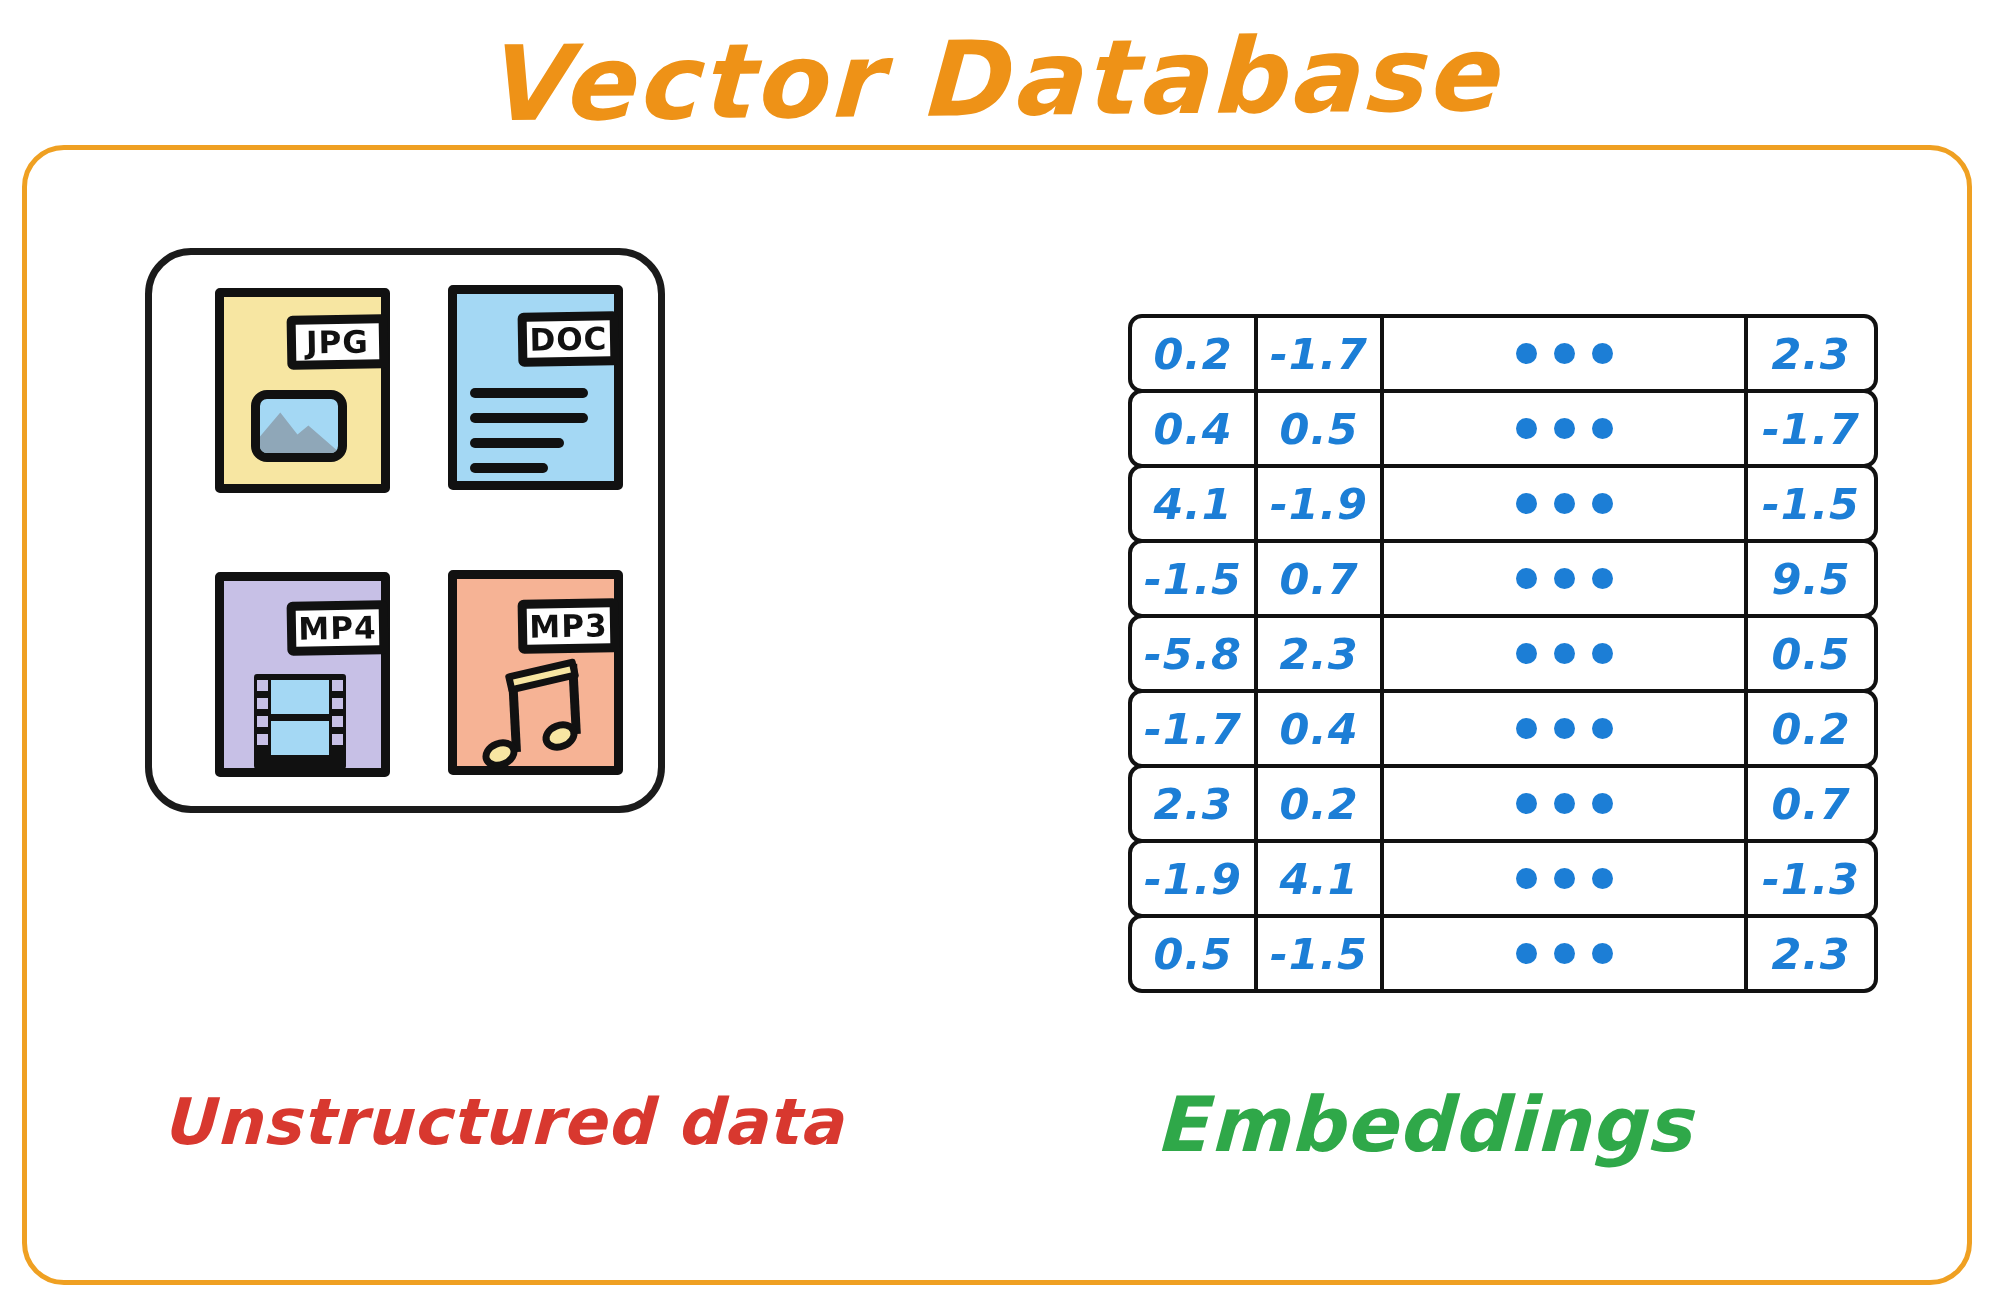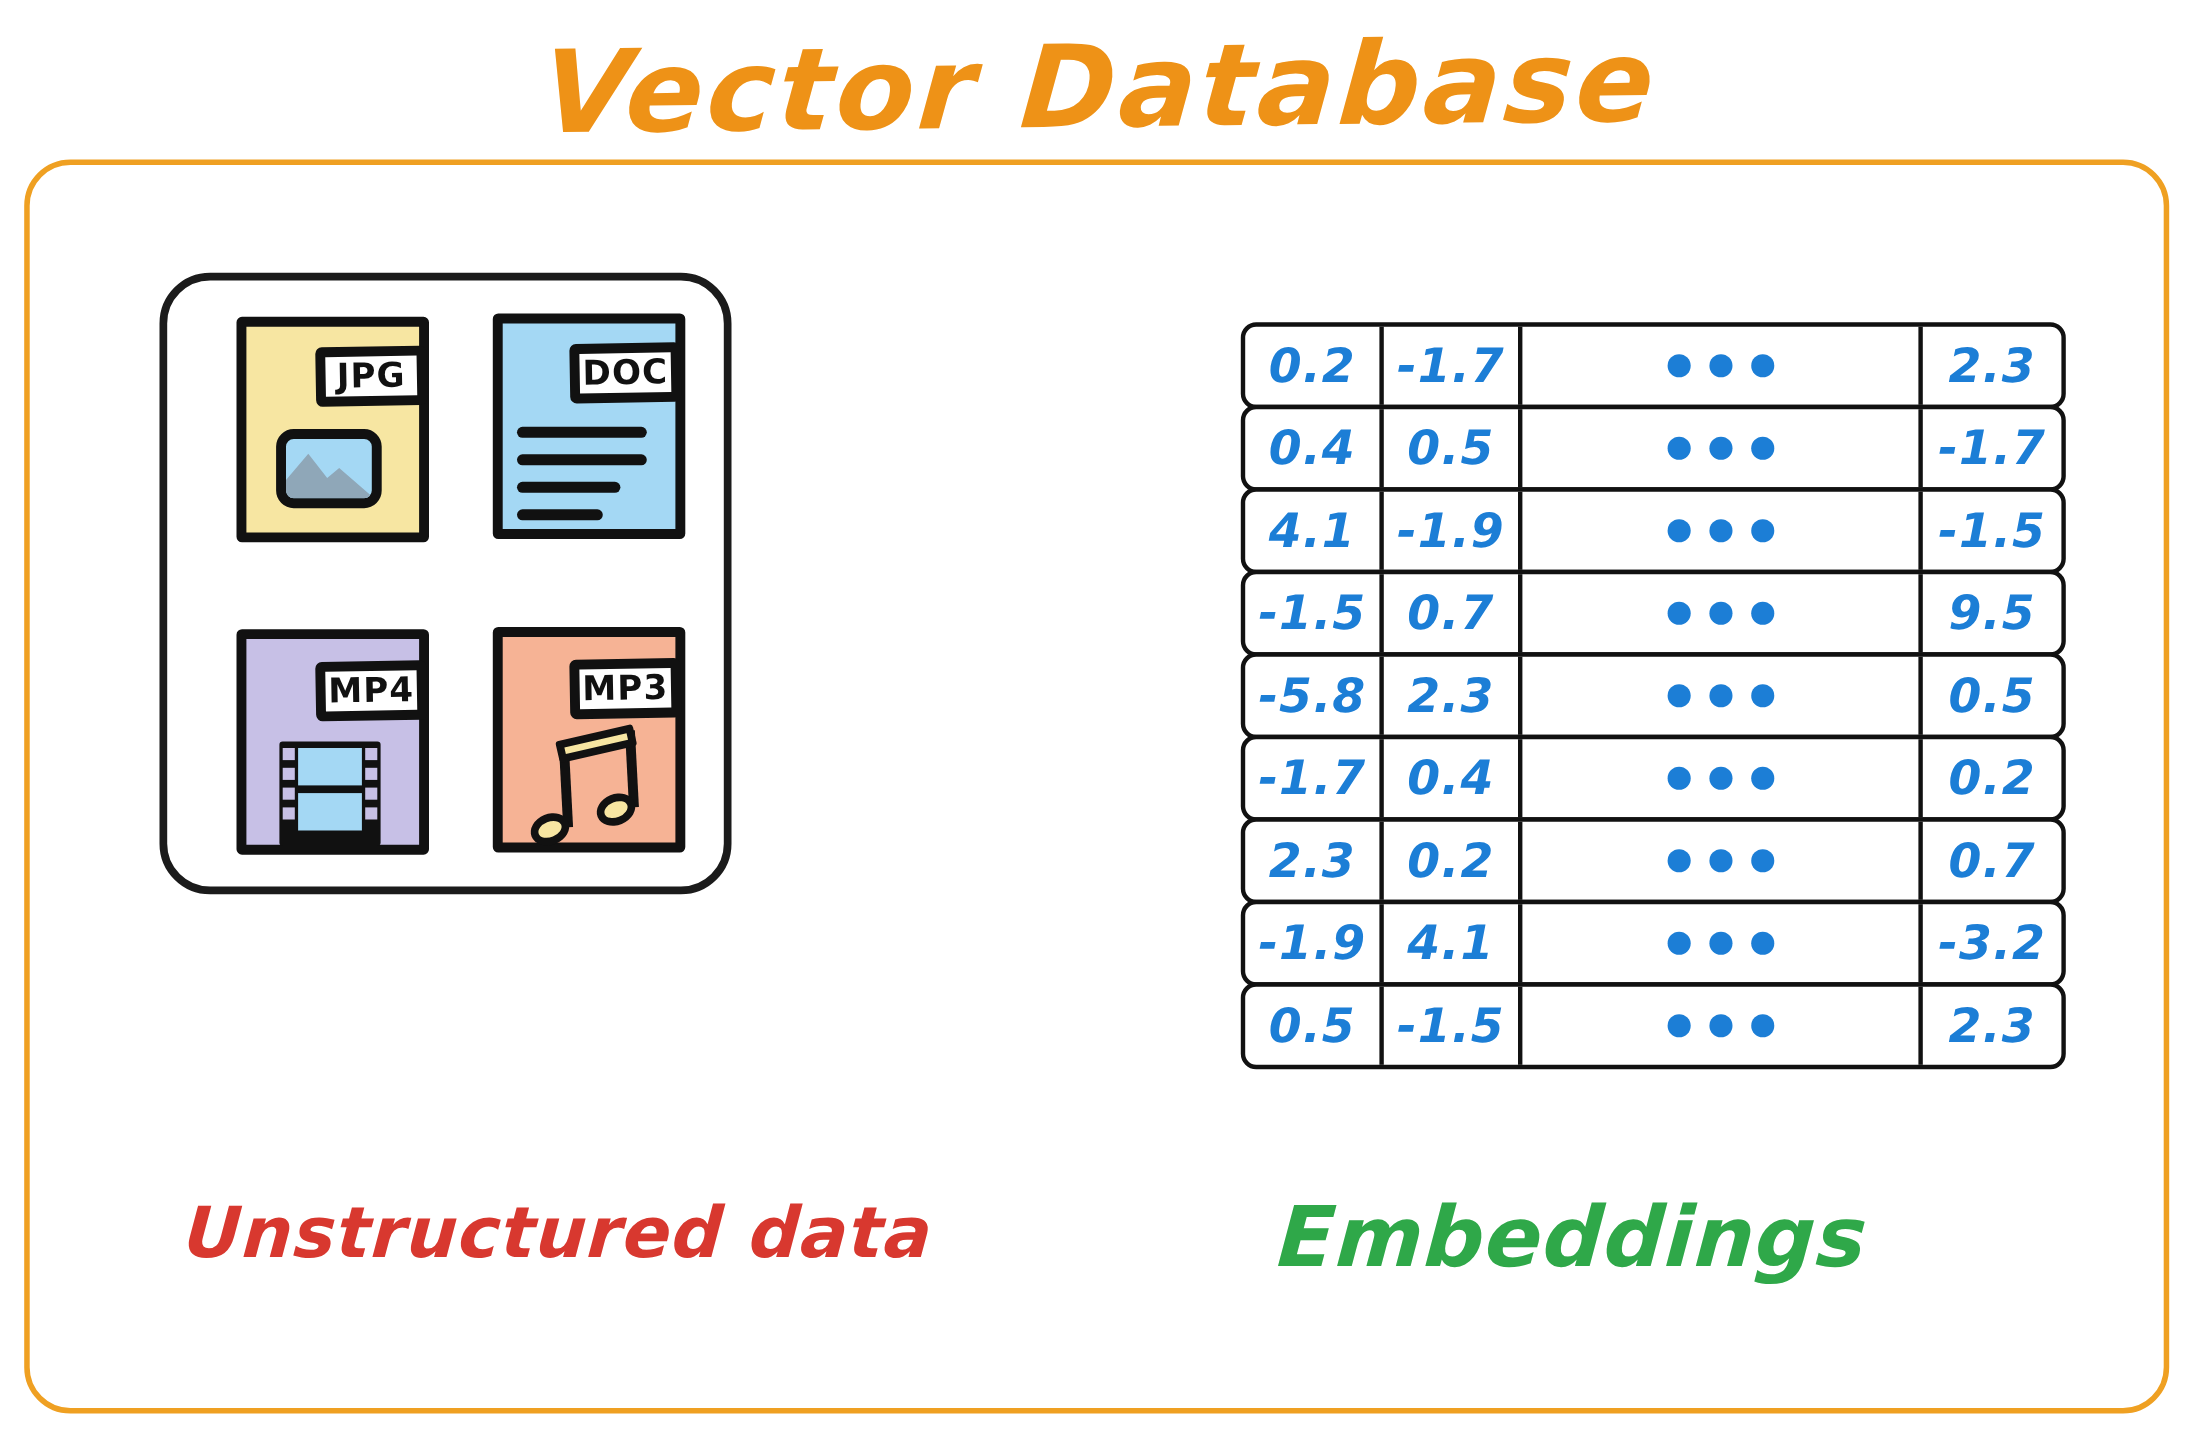--- a/index.html
+++ b/index.html
@@ -88,21 +88,21 @@
   
   .caption{
     position:absolute;font-family:"DejaVu Sans",sans-serif;font-weight:700;
     font-style:italic;letter-spacing:1px;
   }
   .cap-left{left:148px;top:1085px;width:720px;text-align:center;font-size:64px;color:#D8382F;transform:skewX(-4deg);}
   .cap-right{left:1090px;top:1080px;width:680px;text-align:center;font-size:76px;color:#2FA849;transform:skewX(-4deg);}
 
   
   .emb{
-    position:absolute;left:1128px;top:293px;width:594px;
+    position:absolute;left:1128px;top:314px;width:594px;
   }
   .row{
     position:relative;display:flex;width:750px;height:79px;
     border:4px solid #111;border-radius:14px;box-sizing:border-box;background:#fff;
     margin-top:-4px;
   }
   .row:first-child{margin-top:0;}
   .cell{
     display:flex;align-items:center;justify-content:center;
     font-family:"DejaVu Sans",sans-serif;font-weight:700;font-style:italic;
@@ -262,21 +262,21 @@
       <div class="row">
         <div class="cell c0">-1.9</div>
         <div class="cell c1">4.1</div>
         <div class="cell c2">
           <div class="dots">
             <u></u>
             <u></u>
             <u></u>
           </div>
         </div>
-        <div class="cell c3">-3.2</div>
+        <div class="cell c3">-1.3</div>
       </div>
       <div class="row">
         <div class="cell c0">0.5</div>
         <div class="cell c1">-1.5</div>
         <div class="cell c2">
           <div class="dots">
             <u></u>
             <u></u>
             <u></u>
           </div>

